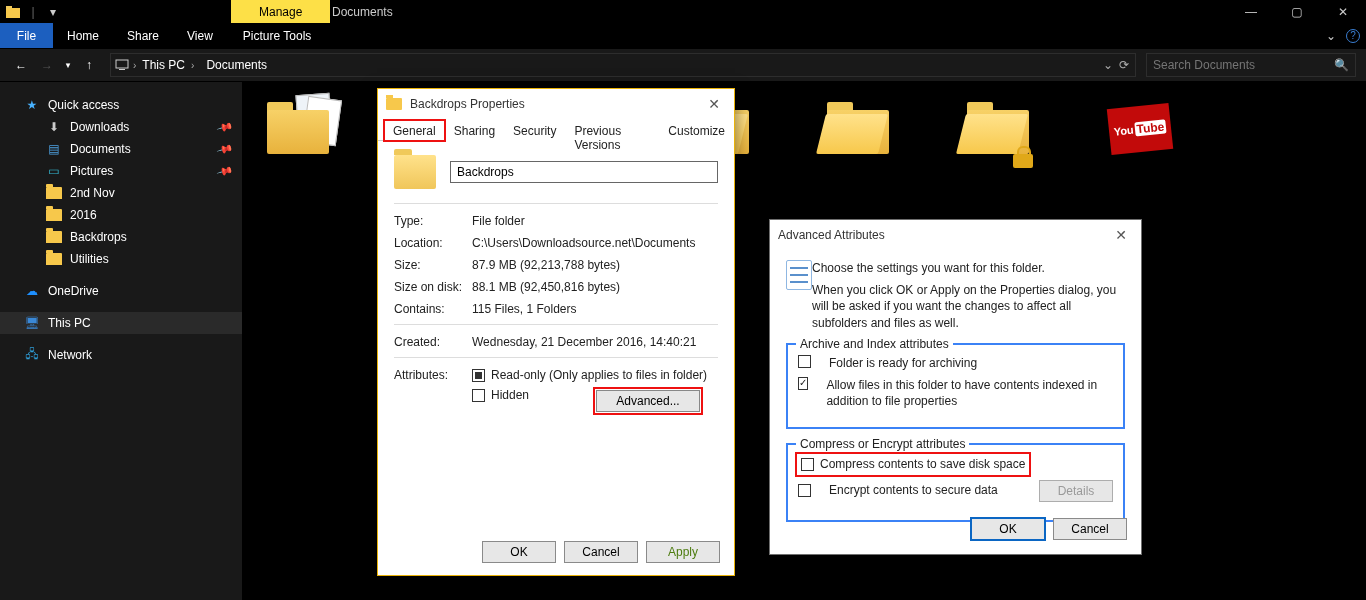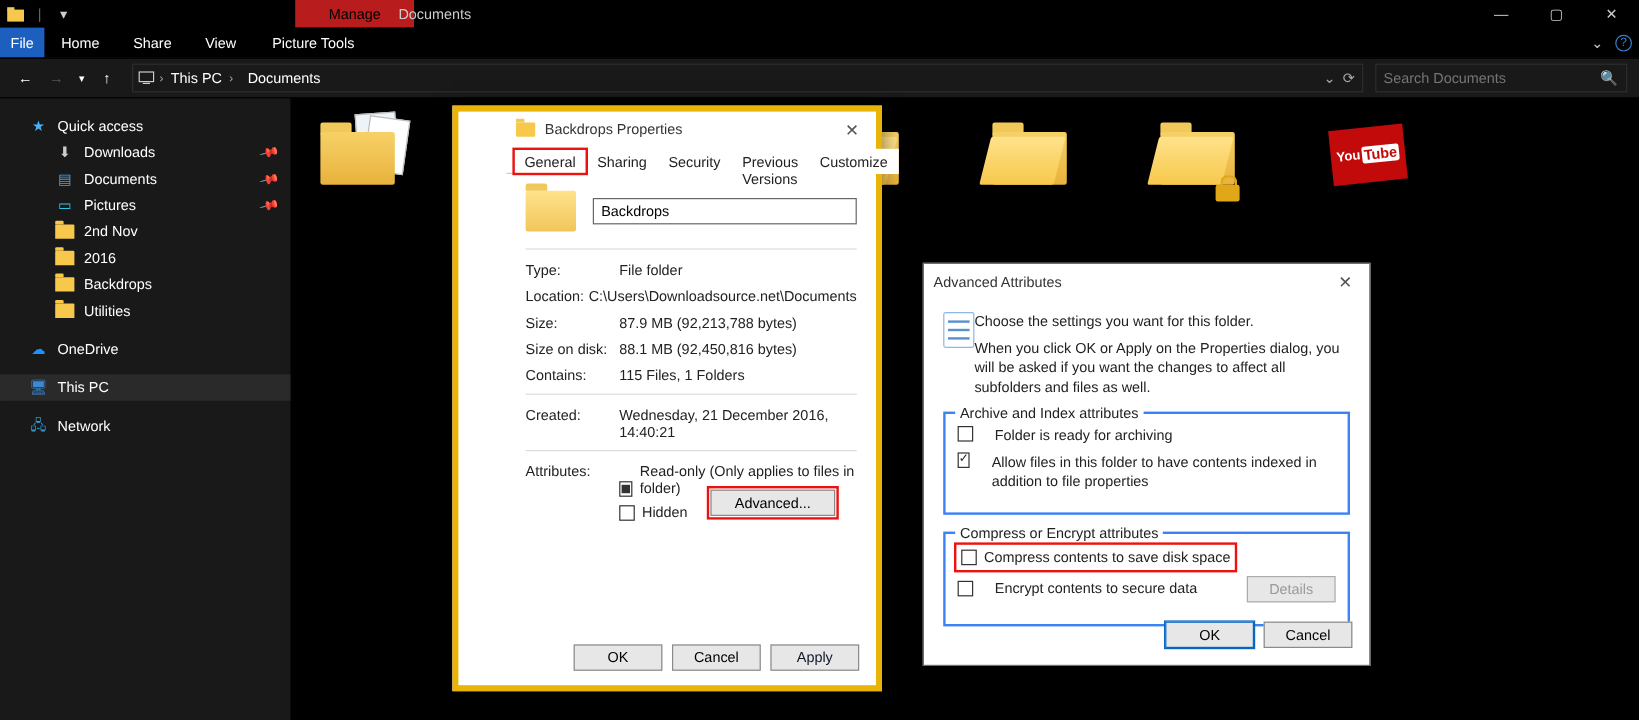--- a/index.html
+++ b/index.html
@@ -2,28 +2,28 @@
 <html><head>
 <meta charset="utf-8">
 <style>
   * { box-sizing: border-box; margin: 0; padding: 0; font-family: "Segoe UI", Tahoma, sans-serif; font-size: 12px; }
   body { width: 1366px; height: 600px; background: #000; overflow: hidden; position: relative; }
 
   
   .titlebar { height: 23px; background: #000; display: flex; align-items: center; color: #fff; position: relative; }
   .titlebar .qat { display:flex; align-items:center; gap:2px; padding-left:4px; }
   .titlebar .qat-ico { width:18px; height:18px; display:flex; align-items:center; justify-content:center; color:#ccc; }
-  .titlebar .manage-tab { position:absolute; left:231px; top:0; height:23px; background:#b91c1c; color:#000; padding:0 28px; display:flex; align-items:center; font-size:12px;margin-left:15px; }
+  .titlebar .manage-tab { position:absolute; left:231px; top:0; height:23px; background:#fde047; color:#000; padding:0 28px; display:flex; align-items:center; font-size:12px; }
   .titlebar .doc-label { position:absolute; left:332px; color:#ccc; font-size:12px; }
   .titlebar .winbtns { position:absolute; right:0; top:0; display:flex; }
   .titlebar .winbtn { width:46px; height:23px; display:flex; align-items:center; justify-content:center; color:#ccc; }
 
   
   .ribbon { height:25px; background:#000; display:flex; align-items:stretch; color:#fff; position:relative; }
-  .ribbon .file { width:37px; background:#1c5fbf; color:#fff; display:flex; align-items:center; justify-content:center; font-size:12px; }
+  .ribbon .file { width:53px; background:#1c5fbf; color:#fff; display:flex; align-items:center; justify-content:center; font-size:12px; }
   .ribbon .tab { padding:0 14px; display:flex; align-items:center; color:#fff; font-size:12px; }
   .ribbon .picture-tools { padding:0 16px; }
   .ribbon .expand { position:absolute; right:6px; top:0; height:25px; display:flex; align-items:center; gap:10px; color:#ccc; }
   .ribbon .help-circle { width:14px; height:14px; border-radius:50%; border:1px solid #3a7ed2; color:#3a7ed2; font-size:10px; display:flex; align-items:center; justify-content:center; }
 
   
   .addrbar { height:34px; background:#191919; display:flex; align-items:center; padding:0 10px; gap:4px; color:#fff; border-top:1px solid #000; border-bottom:1px solid #000; position:relative; }
   .navbtn { width:22px; height:22px; display:flex; align-items:center; justify-content:center; color:#fff; }
   .crumbbox { flex:1; height:24px; border:1px solid #2d2d2d; background:#191919; display:flex; align-items:center; margin:0 6px; }
   .crumbbox .segico { width:22px; display:flex; justify-content:center; color:#ccc; }
@@ -62,21 +62,21 @@
   .fold .body { position:absolute; left:6px; top:18px; width:62px; height:44px; background:linear-gradient(#f7d167,#e8b23c); border-radius:2px; }
   .fold .tab { position:absolute; left:6px; top:10px; width:26px; height:10px; background:#f0c95a; border-radius:2px 2px 0 0; }
   .fold.open .flap { position:absolute; left:0; top:22px; width:62px; height:40px; background:linear-gradient(#ffe28b,#f7c84b); transform:skewX(-14deg); border-radius:2px; }
   .fold.preview .sheet { position:absolute; right:0; top:6px; width:34px; height:46px; background:#fff; border:1px solid #bbb; transform:rotate(8deg); }
   .fold.preview .sheet2 { position:absolute; right:8px; top:2px; width:34px; height:46px; background:#eef3f8; border:1px solid #bbb; transform:rotate(-4deg); }
   .fold .lock { position:absolute; right:6px; bottom:4px; width:20px; height:14px; background:#e0a819; border-radius:2px; }
   .fold .lock::before { content:""; position:absolute; top:-8px; left:4px; width:10px; height:10px; border:2px solid #e0a819; border-bottom:none; border-radius:6px 6px 0 0; }
   .fold .yt { position:absolute; left:8px; top:14px; width:62px; height:46px; background:#c20a0a; transform:rotate(-6deg); display:flex; align-items:center; justify-content:center; color:#fff; font-weight:bold; font-size:11px; }
 
   
-  .dialog-props { position:absolute; left:377px; top:88px; width:358px; height:488px; background:#fff; border:5px solid #eab308; box-shadow:0 4px 16px rgba(0,0,0,.5); z-index:10;padding-left:40px; }
+  .dialog-props { position:absolute; left:377px; top:88px; width:358px; height:488px; background:#fff; border:1px solid #eab308; box-shadow:0 4px 16px rgba(0,0,0,.5); z-index:10; }
   .dlg-title { height:30px; display:flex; align-items:center; padding:0 8px; gap:8px; color:#333; font-size:12px; }
   .dlg-title .folder-sm { width:16px; height:12px; background:#f7c84b; border-radius:1px; position:relative; }
   .dlg-title .folder-sm::before { content:""; position:absolute; top:-3px; left:0; width:7px; height:3px; background:#f7c84b; }
   .dlg-title .x { margin-left:auto; color:#555; font-size:14px; padding:0 6px; }
   .tabstrip { height:22px; display:flex; border-bottom:1px solid #ccc; padding-left:6px; gap:0; font-size:12px; }
   .tabstrip .t { padding:3px 8px 0; border:1px solid transparent; border-bottom:none; color:#222; position:relative; top:1px; background:#fff; }
   .tabstrip .t.active { border-color:#ccc; z-index:2; }
   .tabstrip .t.active.red-hl { outline:2px solid #e11; outline-offset:-1px; }
   .dlg-body { padding:14px 16px 10px; color:#222; font-size:12px; }
   .row-top { display:flex; align-items:center; gap:14px; margin-bottom:14px; }
@@ -86,21 +86,21 @@
   .hr { height:1px; background:#ddd; margin:4px 0 10px; }
   .kv { display:flex; margin-bottom:8px; }
   .kv .k { width:78px; color:#222; }
   .kv .v { flex:1; color:#222; }
   .attr-row { display:flex; align-items:flex-end; gap:6px; margin-bottom:6px; }
   .chk { width:13px; height:13px; border:1px solid #333; display:inline-flex; align-items:center; justify-content:center; font-size:9px; background:#fff; }
   .chk.square::after { content:""; width:7px; height:7px; background:#333; }
   .adv-btn { width:104px; height:22px; border:1px solid #888; background:#e7e7e7; font-size:12px; outline:2px solid #e11; outline-offset:1px; position:absolute; right:18px; }
   .dlg-buttons { position:absolute; bottom:12px; right:14px; display:flex; gap:8px; }
   .dlg-buttons .b { width:74px; height:22px; border:1px solid #8a8a8a; background:#e7e7e7; font-size:12px; }
-  .dlg-buttons .b.disabled { color:#0f172a; }
+  .dlg-buttons .b.disabled { color:#4d7c0f; }
 
   
   .dialog-adv { position:absolute; left:769px; top:219px; width:373px; height:336px; background:#fff; border:1px solid #6f6f6f; box-shadow:0 6px 22px rgba(0,0,0,.6); z-index:20; }
   .dialog-adv .dlg-title { height:30px; font-size:12px; }
   .adv-body { padding:10px 16px; color:#222; font-size:12px; }
   .adv-top { display:flex; margin-bottom:12px; }
   .adv-top .descico { width:26px; height:30px; border:1px solid #8fb7e2; border-radius:2px; display:flex; flex-direction:column; justify-content:space-around; padding:3px; }
   .adv-top .descico span { height:2px; background:#5a90cc; }
   .adv-top .desc { flex:1; font-size:12px; line-height:1.35; }
   .fieldset { border:2px solid #3b82f6; padding:10px 10px 12px; margin-bottom:14px; position:relative; }

